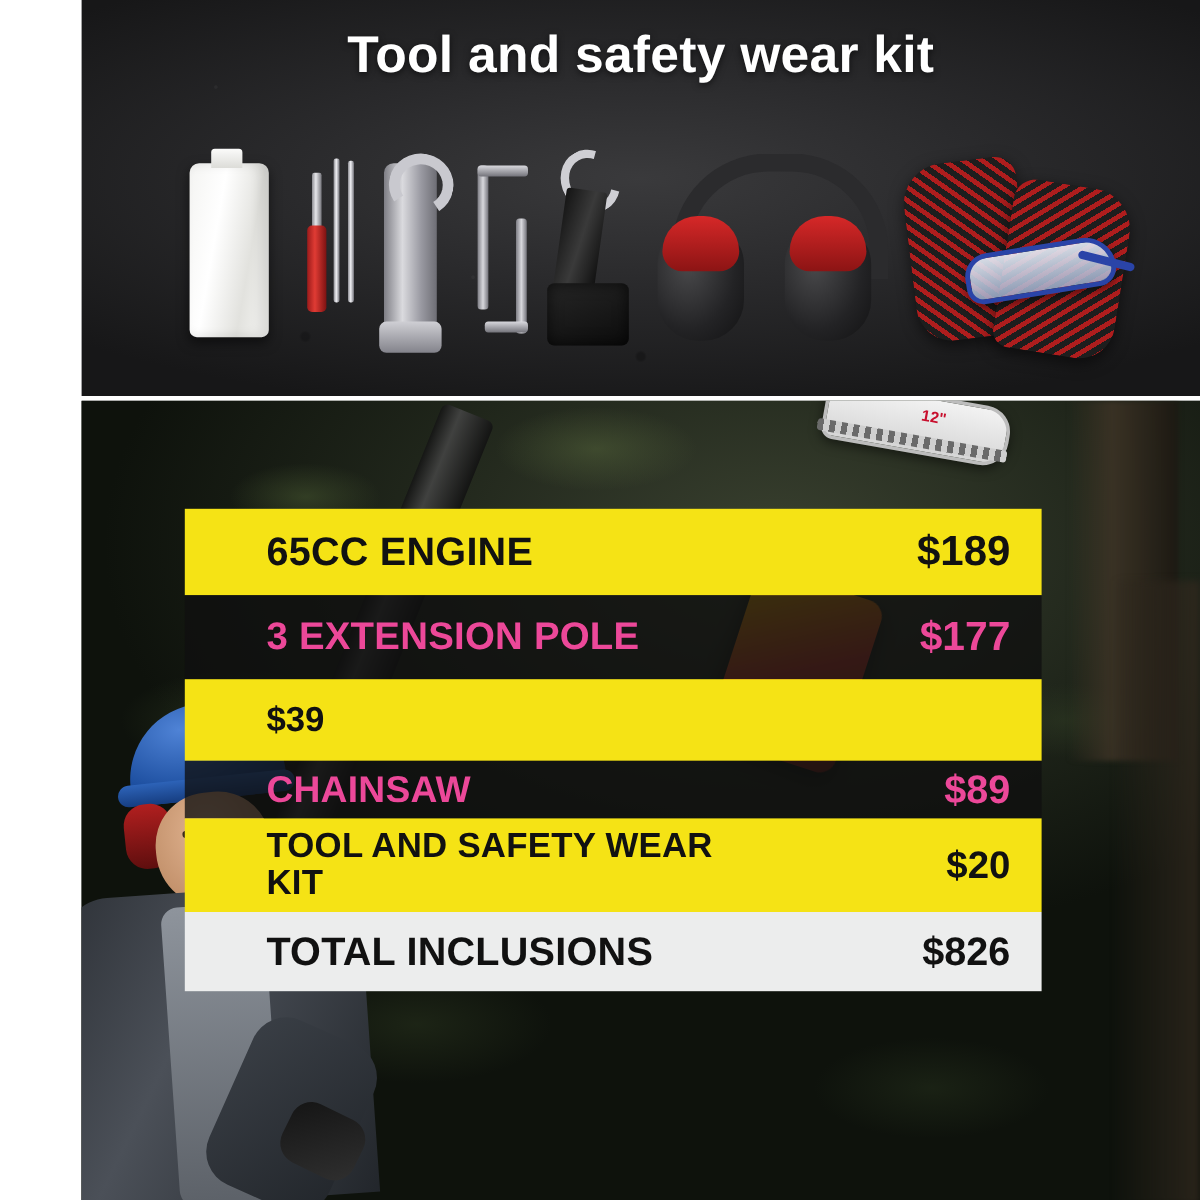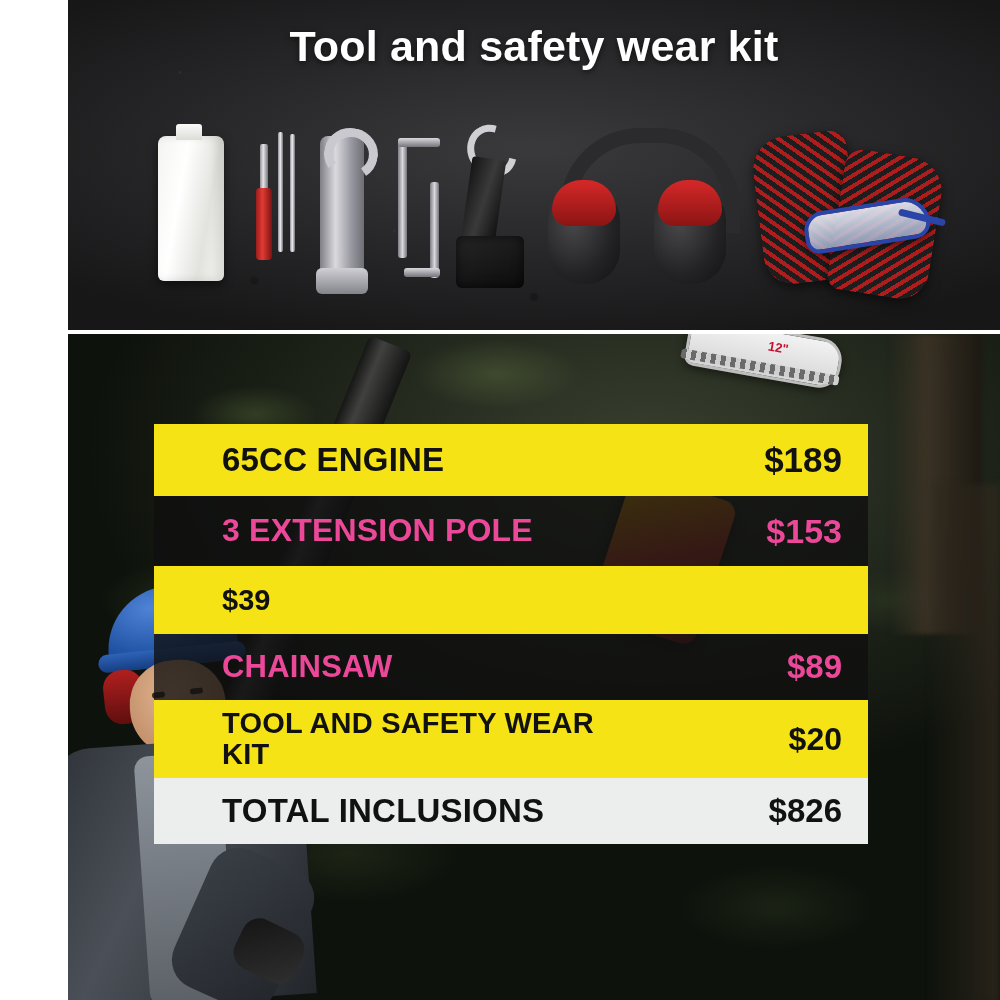--- a/index.html
+++ b/index.html
@@ -376,21 +376,21 @@
   .r0 .price { font-size: 35px; }
 
   .r1 { height: 70px; }
   .r1 .label { font-size: 32px; }
   .r1 .price { font-size: 34px; }
 
   .r2 { height: 68px; }
   .r2 .label { font-size: 31px; }
   .r2 .price { font-size: 29px; }
 
-  .r3 { height: 66px; }
+  .r3 { height: 48px; }
   .r3 .label { font-size: 31px; }
   .r3 .price { font-size: 33px; }
 
   .r4 { height: 78px; }
   .r4 .label { font-size: 29px; max-width: 380px; }
   .r4 .price { font-size: 32px; }
 
   .r5 { height: 66px; }
   .r5 .label { font-size: 33px; }
   .r5 .price { font-size: 33px; }
@@ -464,21 +464,21 @@
 
   <div class="price-table">
 
     <div class="row yellow r0">
       <div class="label">65CC ENGINE</div>
       <div class="price">$189</div>
     </div>
 
     <div class="row dark r1">
       <div class="label">3 EXTENSION POLE</div>
-      <div class="price">$153</div>
+      <div class="price">$177</div>
     </div>
 
     <div class="row yellow r2">
       <div class="price">$39</div>
     </div>
 
     <div class="row dark r3">
       <div class="label">CHAINSAW</div>
       <div class="price">$89</div>
     </div>

